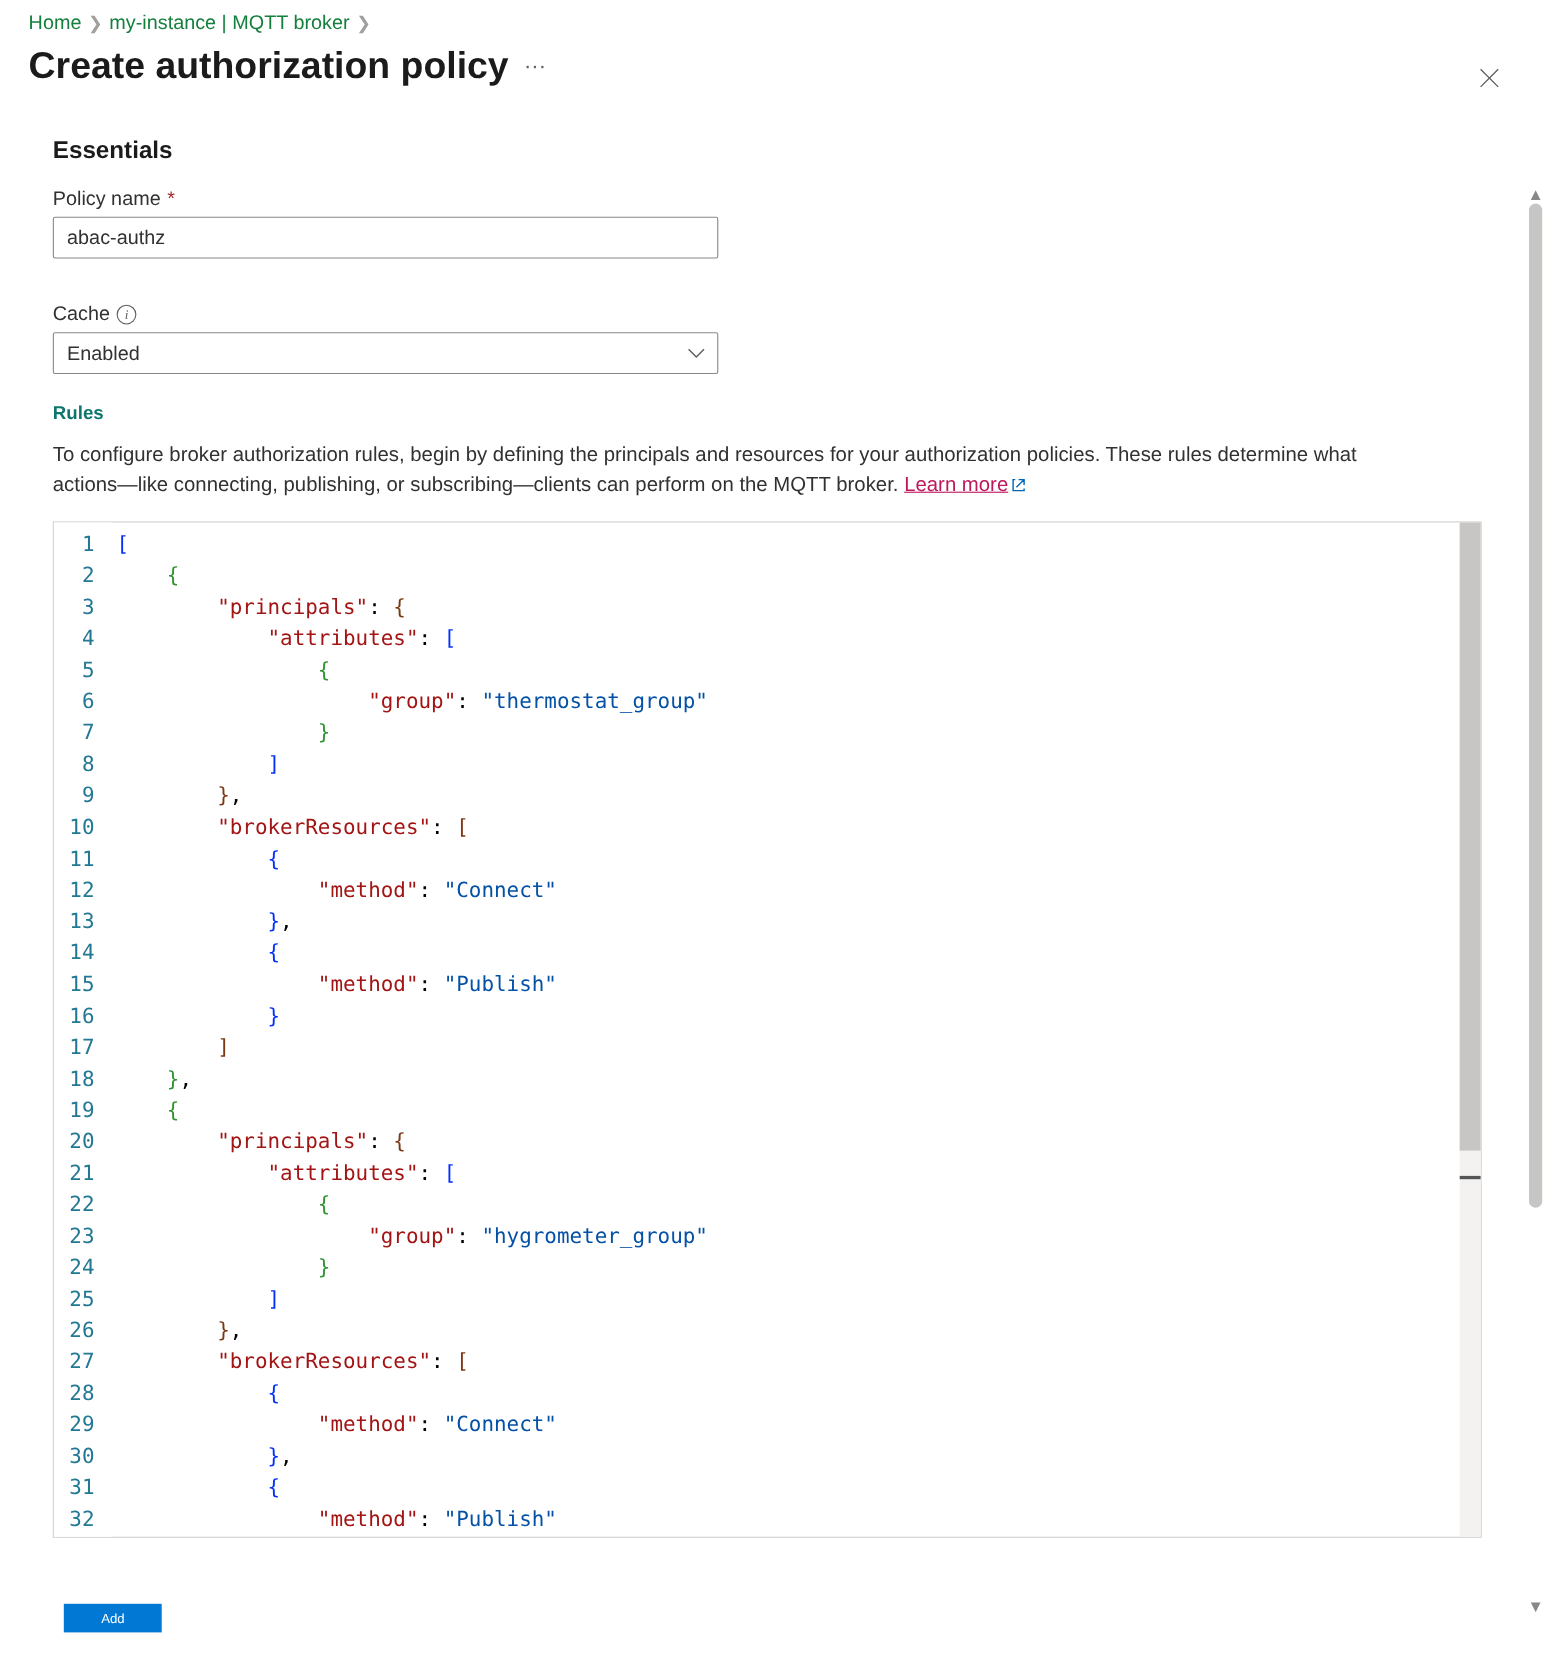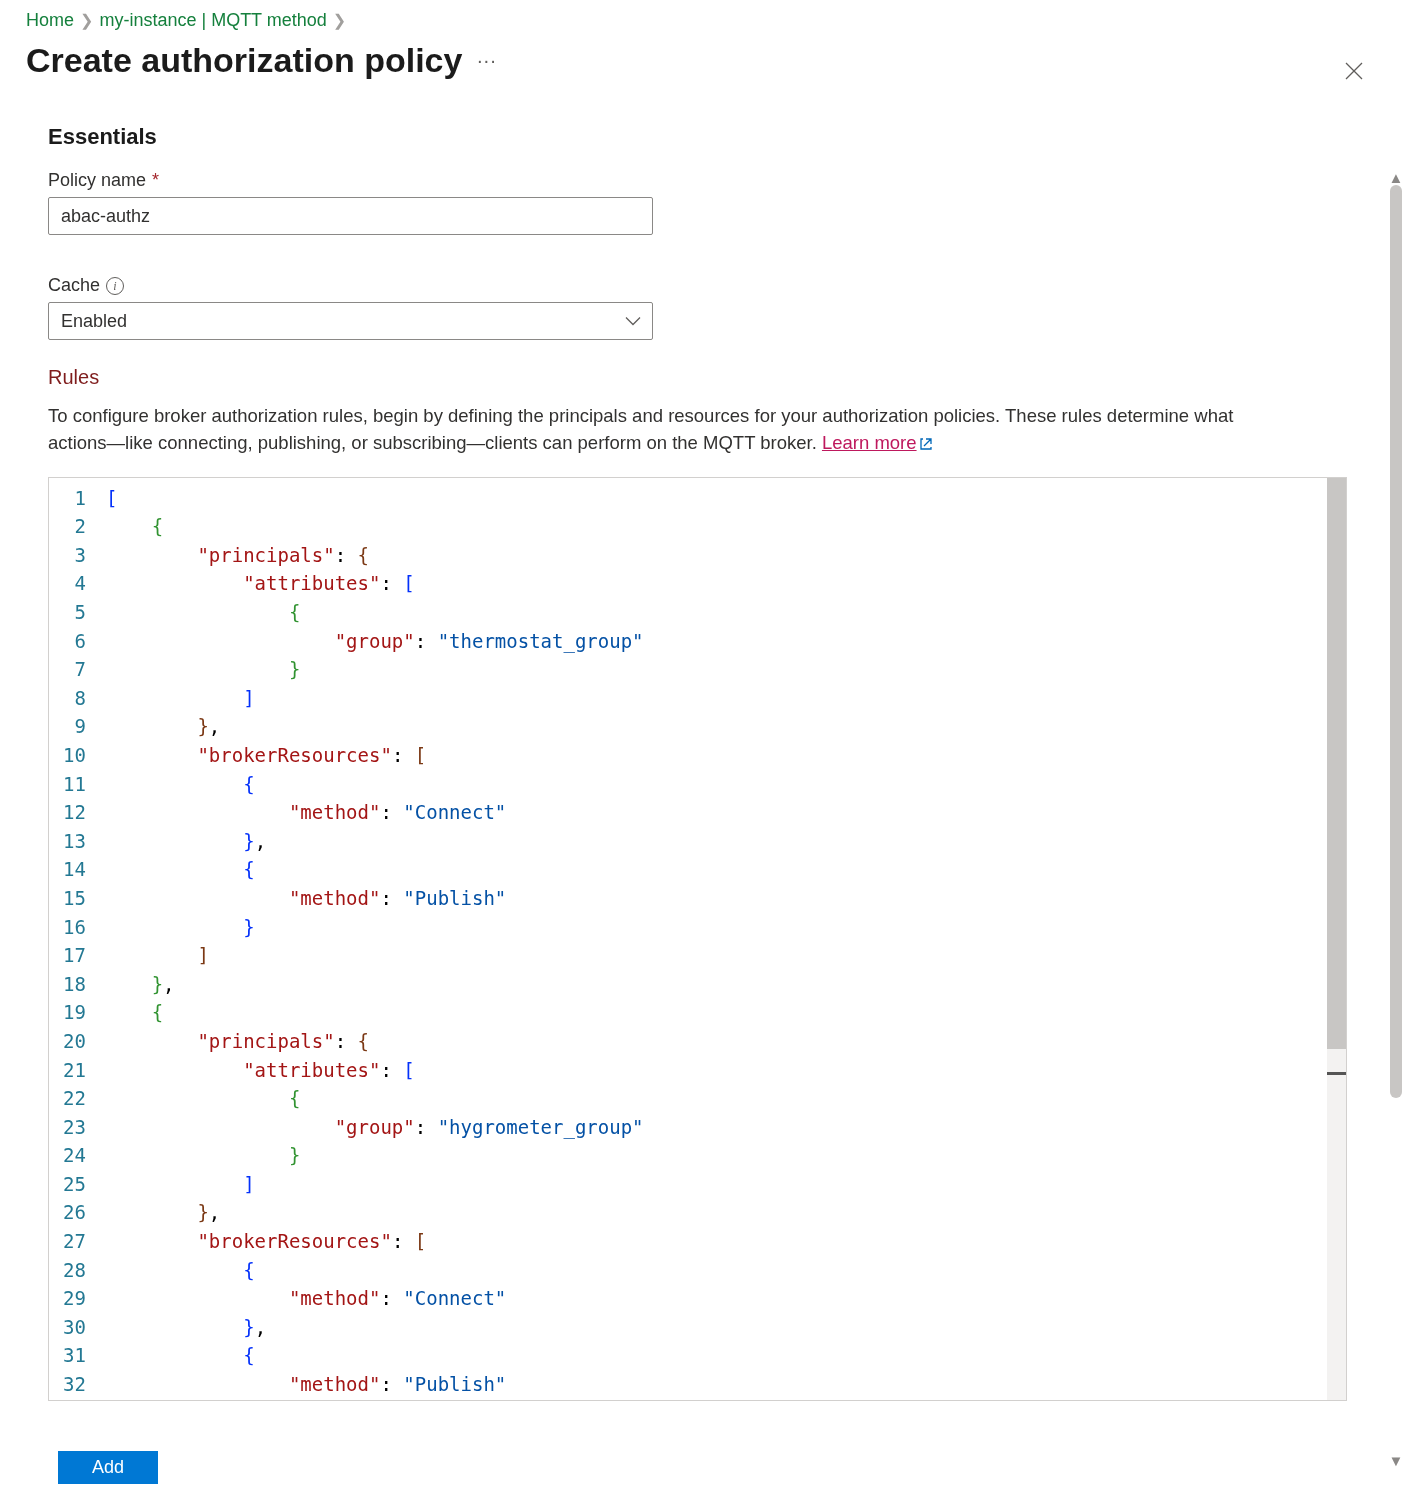--- a/index.html
+++ b/index.html
@@ -121,24 +121,24 @@
     border-radius: 50%;
     align-items: center;
     justify-content: center;
     font-size: 12px;
     font-style: italic;
     font-family: "Times New Roman", serif;
     color: #605e5c;
     line-height: 1;
   }
   .rules-heading {
-    font-size: 20px;
-    font-weight: 400;
+    font-size: 17px;
+    font-weight: 700;
     margin: 26px 0 14px 0;
-    color: #7f1d1d;
+    color: #0f766e;
   }
   .rules-desc {
     font-size: 18.5px;
     line-height: 1.45;
     color: #323130;
     max-width: 1200px;
   }
   .rules-desc a {
     color: #be185d;
   }
@@ -225,33 +225,33 @@
     background: #c8c6c4;
     border-radius: 6px;
   }
   .footer-btn {
     position: absolute;
     left: 58px;
     bottom: 22px;
     background: #0078d4;
     color: #fff;
     border: none;
-    font-size: 18px;
+    font-size: 12px;
     padding: 6px 34px;
     cursor: pointer;
     font-family: inherit;
   }
 </style>
 </head>
 <body>
 
 <nav class="breadcrumb">
   <a href="#">Home</a>
   <span class="sep">❯</span>
-  <a href="#">my-instance | MQTT method</a>
+  <a href="#">my-instance | MQTT broker</a>
   <span class="sep">❯</span>
 </nav>
 
 <div class="titlebar">
   <h1>Create authorization policy</h1>
   <span class="more-dots">···</span>
 </div>
 
 <div class="close-x">
   <svg width="20" height="20" viewBox="0 0 20 20">

